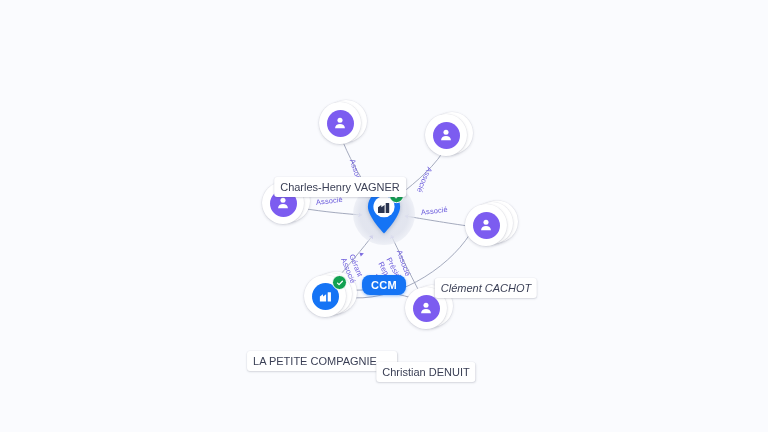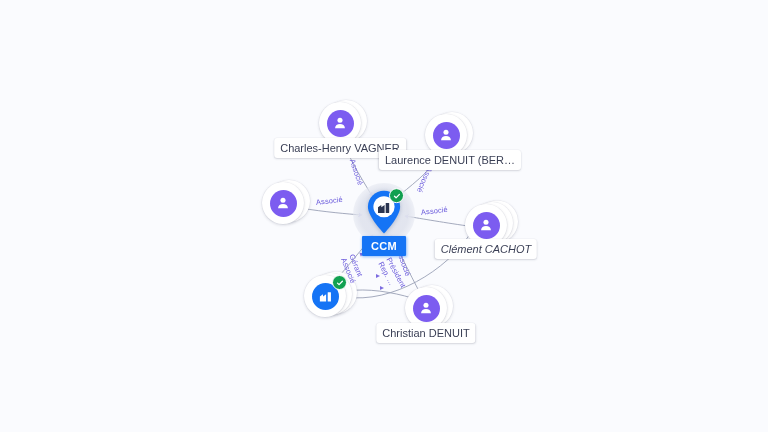--- a/index.html
+++ b/index.html
@@ -107,29 +107,30 @@
     white-space:nowrap;
     background:#ffffff;
     color:#3a3f55;
     font-size:11px;
     line-height:14px;
     padding:3px 6px;
     border-radius:3px;
     box-shadow:0 1px 2px rgba(60,64,90,.18), 0 0 0 .5px rgba(80,85,115,.06);
     z-index:8;
     transform:translate(-50%,0);
+    margin-top:39px;
   }
   .label.center-label{
     background:#1574f5;
     color:#ffffff;
     font-size:11px;
     font-weight:700;
     letter-spacing:.3px;
     padding:3px 9px;
-    border-radius:1px;
+    border-radius:8px;
     box-shadow:0 1px 3px rgba(21,116,245,.45);
     z-index:10;
   }
 
   
   .edge-label{
     position:absolute;
     font-size:7.5px;
     color:#6b5bdc;
     white-space:nowrap;
@@ -214,21 +215,20 @@
       <div class="disc">
         <div class="avatar">
           <svg width="16" height="16" viewBox="0 0 24 24" fill="#ffffff">
             <circle cx="12" cy="8" r="3.8"></circle>
             <path d="M4.6 20c0-4.1 3.3-6.4 7.4-6.4s7.4 2.3 7.4 6.4z"></path>
           </svg>
         </div>
       </div>
     </div>
   </div>
-  <div class="label" style="left:450px;top:150px;">Laurence DENUIT (BER…</div>
 
   <div class="node" style="left:283px;top:203px;">
     <div class="disc-wrap">
       <div class="stack s1"></div>
       <div class="disc">
         <div class="avatar">
           <svg width="16" height="16" viewBox="0 0 24 24" fill="#ffffff">
             <circle cx="12" cy="8" r="3.8"></circle>
             <path d="M4.6 20c0-4.1 3.3-6.4 7.4-6.4s7.4 2.3 7.4 6.4z"></path>
           </svg>
@@ -265,20 +265,21 @@
           </svg>
         </div>
         <div class="check">
           <svg width="8" height="8" viewBox="0 0 12 12">
             <path d="M2.2 6.2 L4.6 8.5 L9.6 3.4" fill="none" stroke="#ffffff" stroke-width="1.9" stroke-linecap="round" stroke-linejoin="round"></path>
           </svg>
         </div>
       </div>
     </div>
   </div>
+  <div class="label" style="left:322px;top:312px;">LA PETITE COMPAGNIE …</div>
 
   <div class="node" style="left:426px;top:308px;">
     <div class="disc-wrap">
       <div class="stack s1"></div>
       <div class="disc">
         <div class="avatar">
           <svg width="16" height="16" viewBox="0 0 24 24" fill="#ffffff">
             <circle cx="12" cy="8" r="3.8"></circle>
             <path d="M4.6 20c0-4.1 3.3-6.4 7.4-6.4s7.4 2.3 7.4 6.4z"></path>
           </svg>

